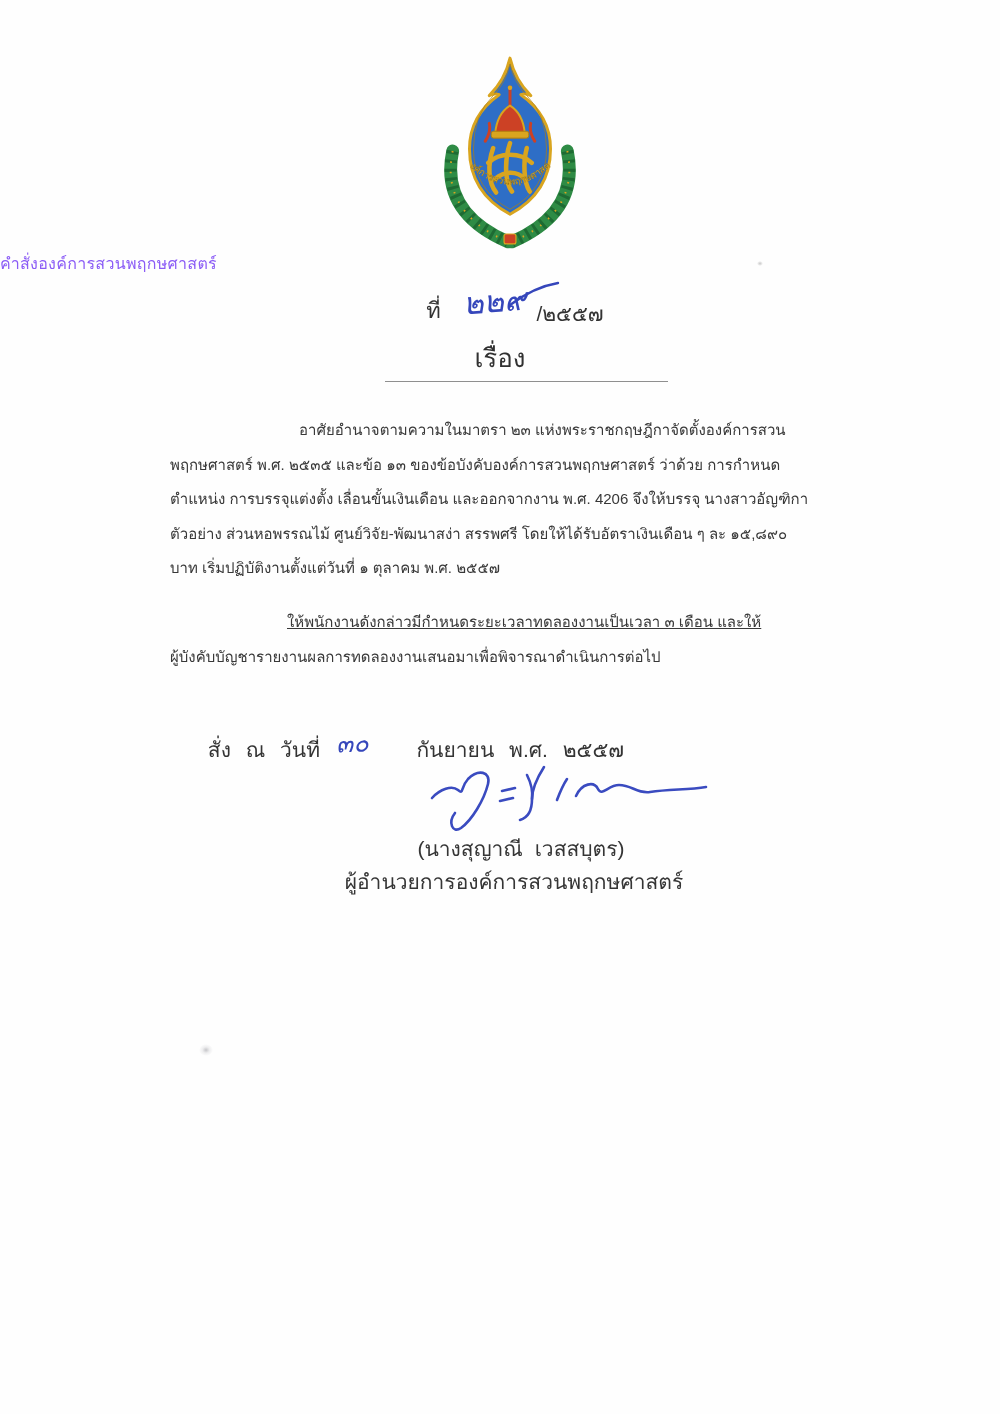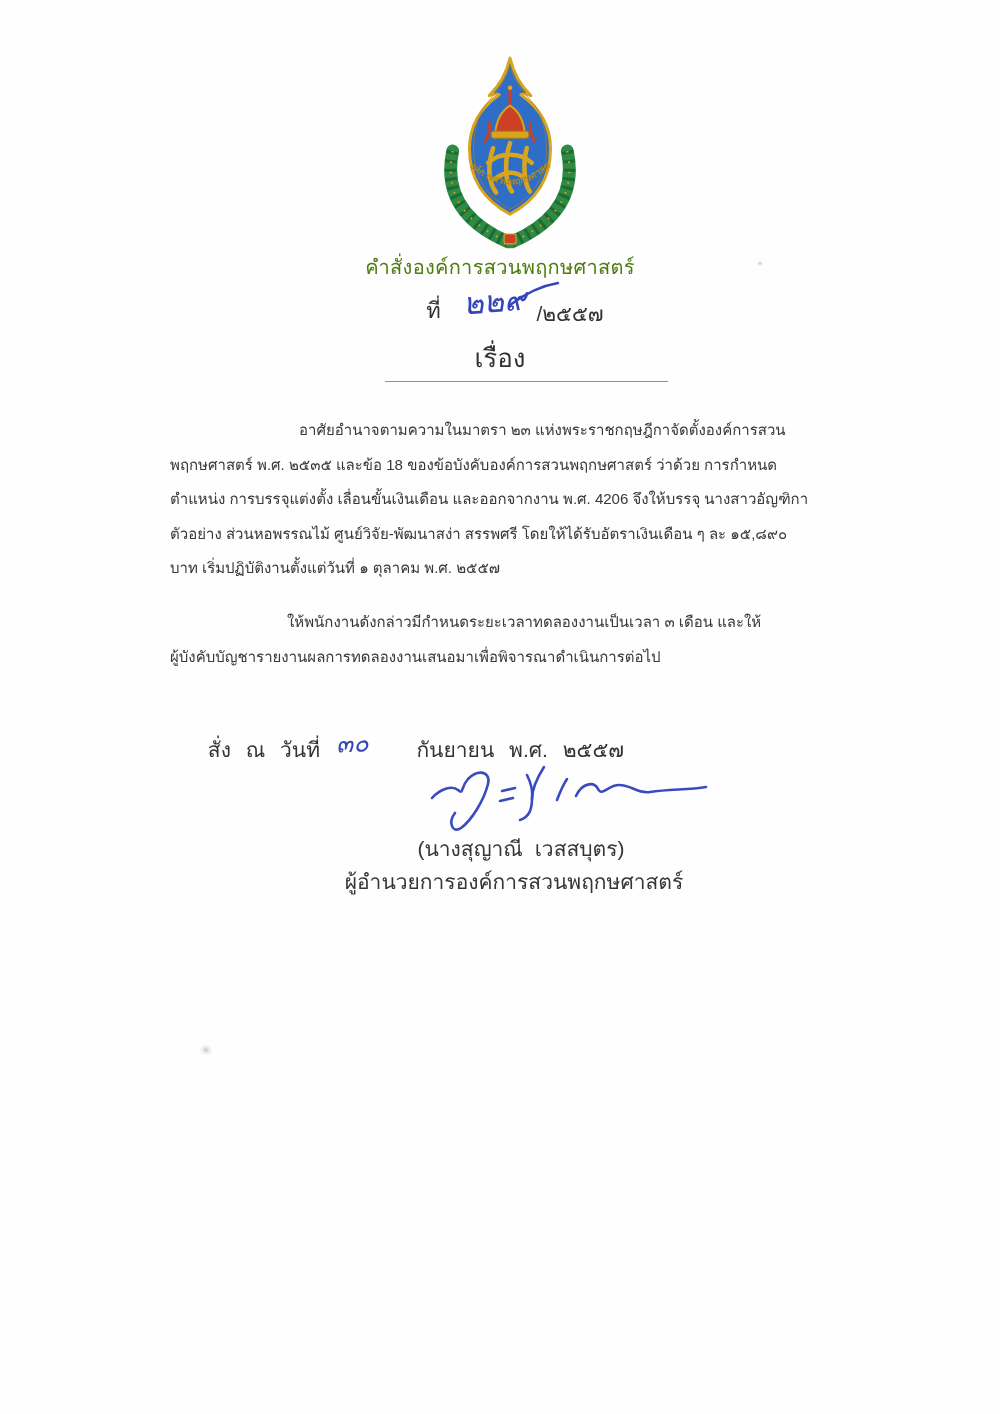--- a/index.html
+++ b/index.html
@@ -10,21 +10,21 @@
     background:#fefefe;
     font-family:"Liberation Sans","DejaVu Sans",sans-serif;
     color:#3a3a3a;
     overflow:hidden;
   }
   
   .logo{position:absolute;left:426px;top:52px;width:168px;height:198px;}
   
   .title{
     position:absolute;top:251px;left:0;width:1000px;
-    text-align:center;font-size:20px;letter-spacing:.3px;color:#4d7c0f;
+    font-size:16px;letter-spacing:.3px;color:#8b5cf6;
   }
   .number-line{
     position:absolute;top:287px;left:0;width:1000px;height:44px;
     display:flex;justify-content:center;align-items:flex-start;
     font-size:22px;color:#333;
   }
   .number-line .prefix{margin-left:30px;padding-top:6px;}
   .hand-number{
     position:relative;
     margin:0 10px 0 22px;
@@ -44,21 +44,21 @@
     position:absolute;top:381px;left:385px;width:283px;height:0;
     border-top:1.6px solid #8f8f8f;
   }
   
   .body-text{
     position:absolute;left:170px;top:413px;width:714px;
     font-size:15px;line-height:34.6px;color:#383838;
   }
   .body-text .indent1{padding-left:129px;}
   .para2{margin-top:19px;}
-  .para2 .indent2{padding-left:117px;}
+  .para2 .indent2{padding-left:117px;text-decoration:underline;}
   
   .order-line{
     position:absolute;top:727px;left:0;width:832px;height:40px;
     display:flex;justify-content:center;align-items:flex-start;
     font-size:21px;color:#343434;word-spacing:9px;
   }
   .order-line .pre{padding-top:6px;}
   .hand-day{
     margin:0 16px;
     font-size:25px;line-height:27px;padding-top:3px;
@@ -144,21 +144,21 @@
 
   <div class="subject-line">
     <span>เรื่อง</span>
   </div>
 
   <div class="divider"></div>
 
   <div class="body-text">
     <div>
       <div class="indent1">อาศัยอำนาจตามความในมาตรา ๒๓ แห่งพระราชกฤษฎีกาจัดตั้งองค์การสวน</div>
-      <div>พฤกษศาสตร์ พ.ศ. ๒๕๓๕ และข้อ 18 ของข้อบังคับองค์การสวนพฤกษศาสตร์ ว่าด้วย การกำหนด</div>
+      <div>พฤกษศาสตร์ พ.ศ. ๒๕๓๕ และข้อ ๑๓ ของข้อบังคับองค์การสวนพฤกษศาสตร์ ว่าด้วย การกำหนด</div>
       <div>ตำแหน่ง การบรรจุแต่งตั้ง เลื่อนขั้นเงินเดือน และออกจากงาน พ.ศ. 4206 จึงให้บรรจุ นางสาวอัญฑิกา</div>
       <div>ตัวอย่าง ส่วนหอพรรณไม้ ศูนย์วิจัย-พัฒนาสง่า  สรรพศรี โดยให้ได้รับอัตราเงินเดือน ๆ ละ ๑๕,๘๙๐</div>
       <div>บาท เริ่มปฏิบัติงานตั้งแต่วันที่ ๑ ตุลาคม พ.ศ. ๒๕๕๗</div>
     </div>
     <div class="para2">
       <div class="indent2">ให้พนักงานดังกล่าวมีกำหนดระยะเวลาทดลองงานเป็นเวลา ๓ เดือน และให้</div>
       <div>ผู้บังคับบัญชารายงานผลการทดลองงานเสนอมาเพื่อพิจารณาดำเนินการต่อไป</div>
     </div>
   </div>
 

